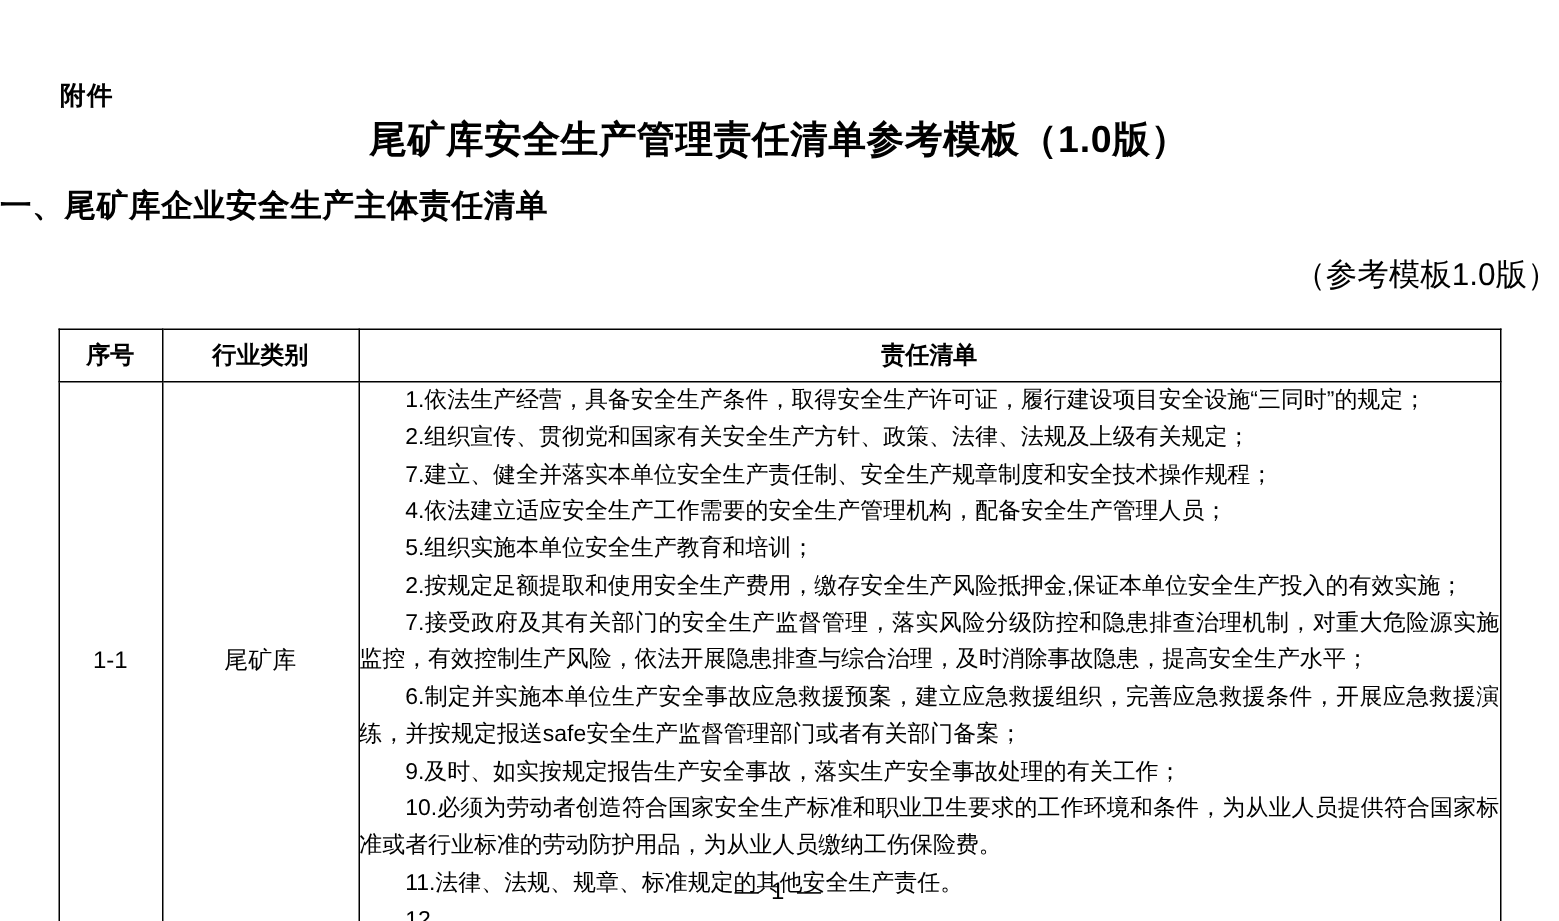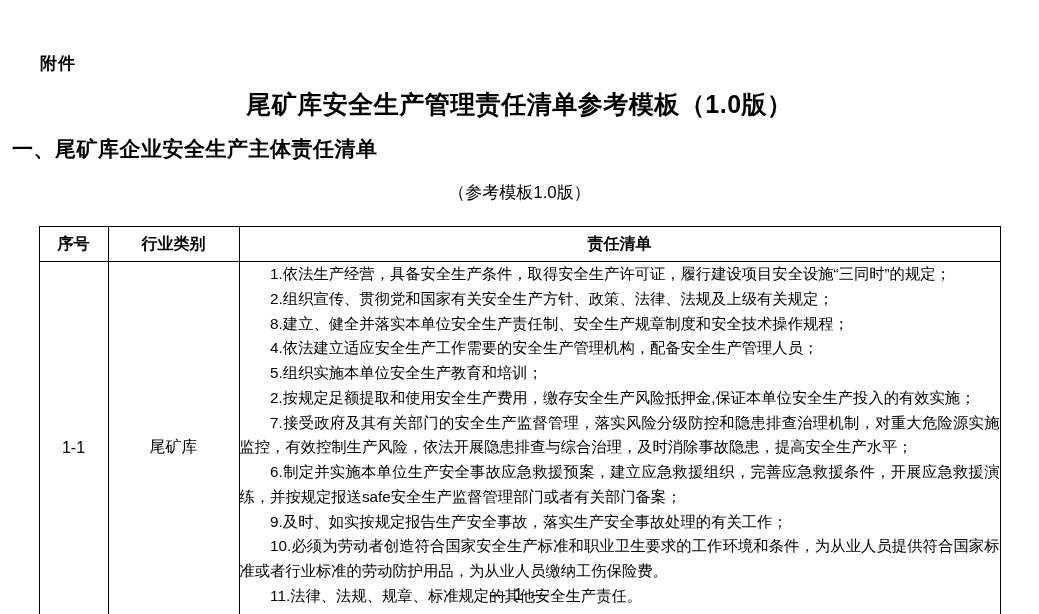--- a/index.html
+++ b/index.html
@@ -13,21 +13,21 @@
     font-family: "Liberation Sans", "DejaVu Sans", sans-serif;
     color: #000000;
     position: relative;
     overflow: hidden;
   }
   .page {
     width: 1039px;
     height: 614px;
     position: relative;
     box-sizing: border-box;
-    padding: 12px;
+    padding: 0;
   }
   .attachment-label {
     position: absolute;
     left: 40px;
     top: 52px;
     font-size: 17px;
     font-weight: bold;
     letter-spacing: 1px;
   }
   .doc-title {
@@ -40,22 +40,22 @@
   }
   .doc-subtitle {
     text-align: left;
     font-size: 21px;
     font-weight: bold;
     margin: 0;
     padding-top: 14px;
     letter-spacing: 0.5px;
   }
   .doc-note {
-    text-align: center;
-    font-size: 17px;
+    text-align: right;
+    font-size: 21px;
     margin: 0;
     padding-top: 18px;
   }
   table.list-table {
     border-collapse: collapse;
     margin: 22px auto 0 auto;
     width: 958px;
     table-layout: fixed;
   }
   table.list-table th,
@@ -119,21 +119,21 @@
       </tr>
     </thead>
     <tbody>
       <tr>
         <td class="cell-no">1-1</td>
         <td class="cell-cat">尾矿库</td>
         <td class="cell-content">
           <div id="content-items">
               <p class="item">1.依法生产经营，具备安全生产条件，取得安全生产许可证，履行建设项目安全设施“三同时”的规定；</p>
               <p class="item">2.组织宣传、贯彻党和国家有关安全生产方针、政策、法律、法规及上级有关规定；</p>
-              <p class="item">8.建立、健全并落实本单位安全生产责任制、安全生产规章制度和安全技术操作规程；</p>
+              <p class="item">7.建立、健全并落实本单位安全生产责任制、安全生产规章制度和安全技术操作规程；</p>
               <p class="item">4.依法建立适应安全生产工作需要的安全生产管理机构，配备安全生产管理人员；</p>
               <p class="item">5.组织实施本单位安全生产教育和培训；</p>
               <p class="item">2.按规定足额提取和使用安全生产费用，缴存安全生产风险抵押金,保证本单位安全生产投入的有效实施；</p>
               <p class="item">7.接受政府及其有关部门的安全生产监督管理，落实风险分级防控和隐患排查治理机制，对重大危险源实施监控，有效控制生产风险，依法开展隐患排查与综合治理，及时消除事故隐患，提高安全生产水平；</p>
               <p class="item">6.制定并实施本单位生产安全事故应急救援预案，建立应急救援组织，完善应急救援条件，开展应急救援演练，并按规定报送safe安全生产监督管理部门或者有关部门备案；</p>
               <p class="item">9.及时、如实按规定报告生产安全事故，落实生产安全事故处理的有关工作；</p>
               <p class="item">10.必须为劳动者创造符合国家安全生产标准和职业卫生要求的工作环境和条件，为从业人员提供符合国家标准或者行业标准的劳动防护用品，为从业人员缴纳工伤保险费。</p>
               <p class="item">11.法律、法规、规章、标准规定的其他安全生产责任。</p>
               <p class="item">12.……。</p>
             </div>

